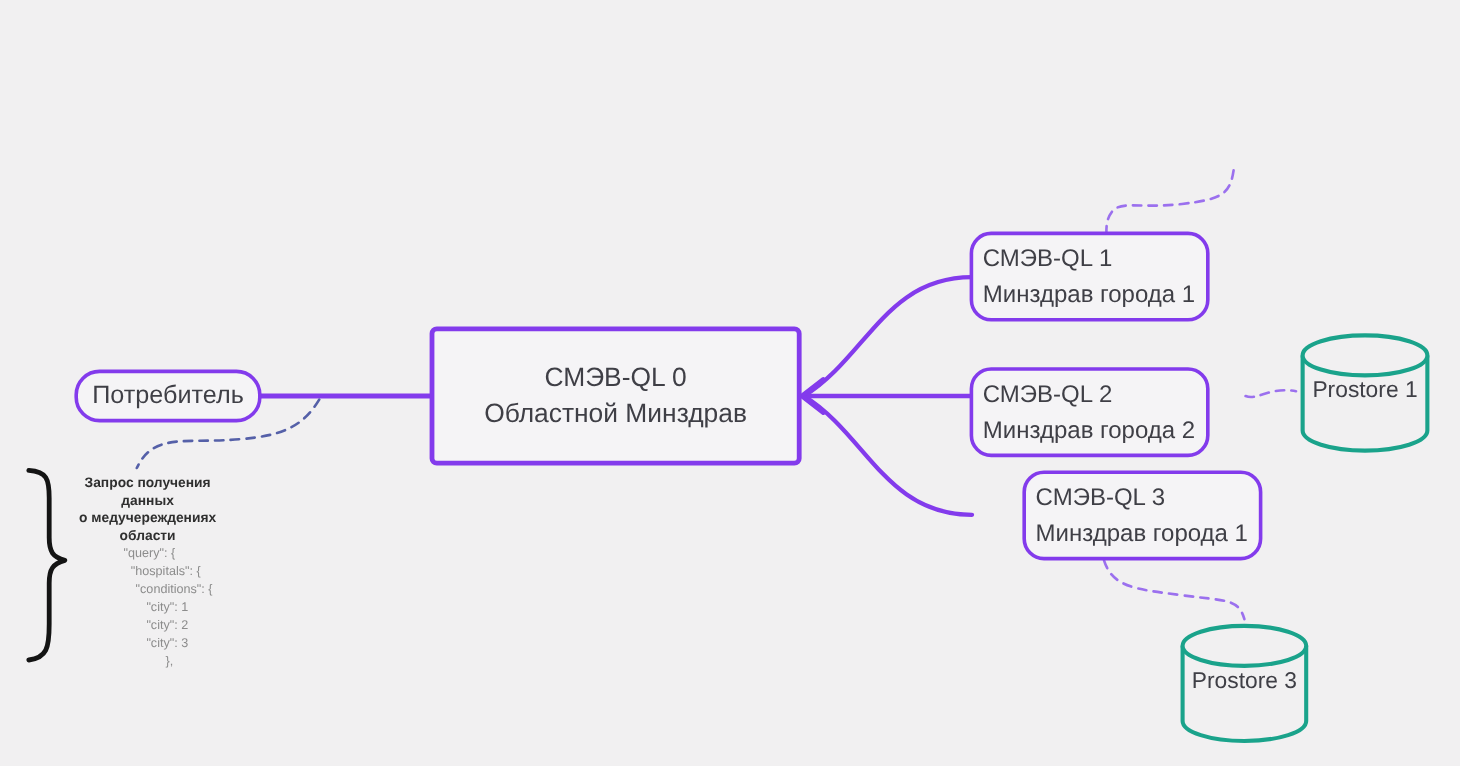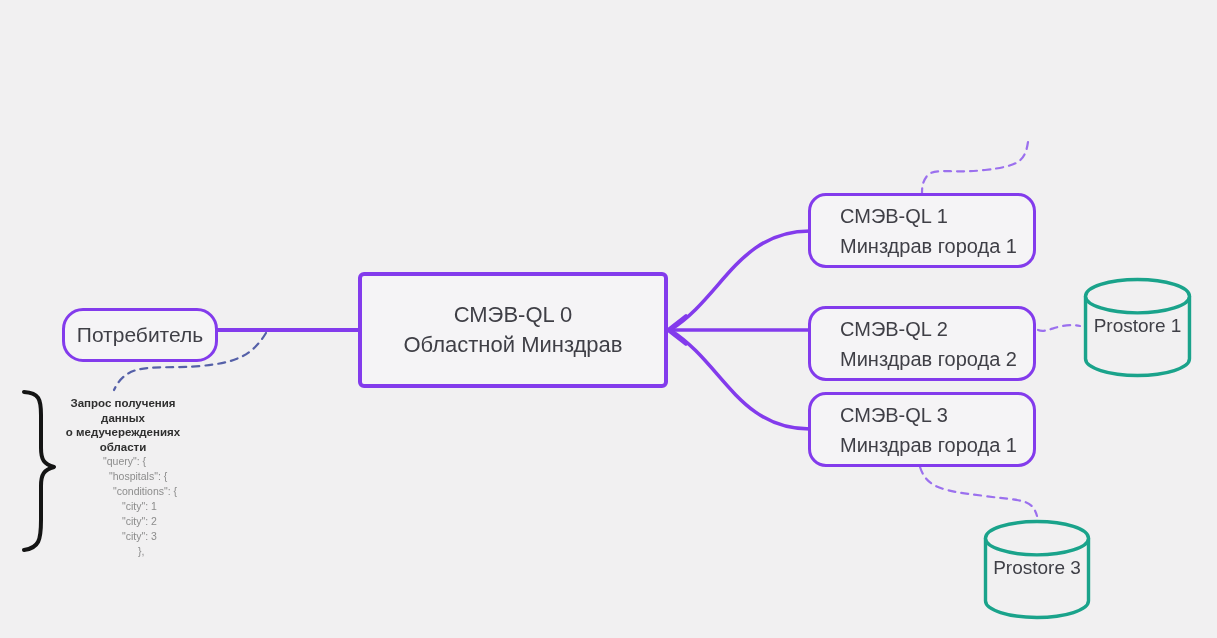--- a/index.html
+++ b/index.html
@@ -31,39 +31,39 @@
   .brace-path{stroke:var(--brace);stroke-width:4;fill:none;stroke-linecap:round;stroke-linejoin:round;}
 
   .node{
     position:absolute;z-index:2;
     background:var(--node-bg);
     border:3px solid var(--purple);
     color:var(--node-text);
     display:flex;flex-direction:column;justify-content:center;
   }
   .node-consumer{
-    left:62px;top:308px;width:156px;height:54px;
+    left:62px;top:308px;width:156px;height:44px;
     border-radius:21px;border-width:3px;
     align-items:center;font-size:21px;
   }
   .node-central{
     left:358px;top:272px;width:310px;height:116px;
     border-radius:6px;border-width:4px;
     align-items:center;font-size:22px;line-height:30px;
     text-align:center;
   }
   .node-smev{
-    left:808px;width:228px;height:75px;
+    left:808px;width:200px;height:75px;
     border-radius:18px;border-width:3px;
-    align-items:flex-start;padding-left:29px;
+    align-items:flex-start;padding-left:8px;
     font-size:20px;line-height:30px;
   }
   .node-smev.n1{top:193px;}
   .node-smev.n2{top:306px;text-align:right;}
-  .node-smev.n3{top:392px;}
+  .node-smev.n3{top:392px;margin-left:44px;}
 
   .cylinder{position:absolute;z-index:2;}
   .cylinder svg{display:block;}
   .cyl-stroke{stroke:var(--teal);stroke-width:3.4;fill:var(--bg);}
   .cyl-label{
     position:absolute;left:0;right:0;top:38%;
     text-align:center;font-size:19px;color:var(--node-text);
   }
   .cyl-1{left:972px;top:44px;width:110px;height:97px;}
   .cyl-2{left:1082px;top:277px;width:111px;height:101px;}

